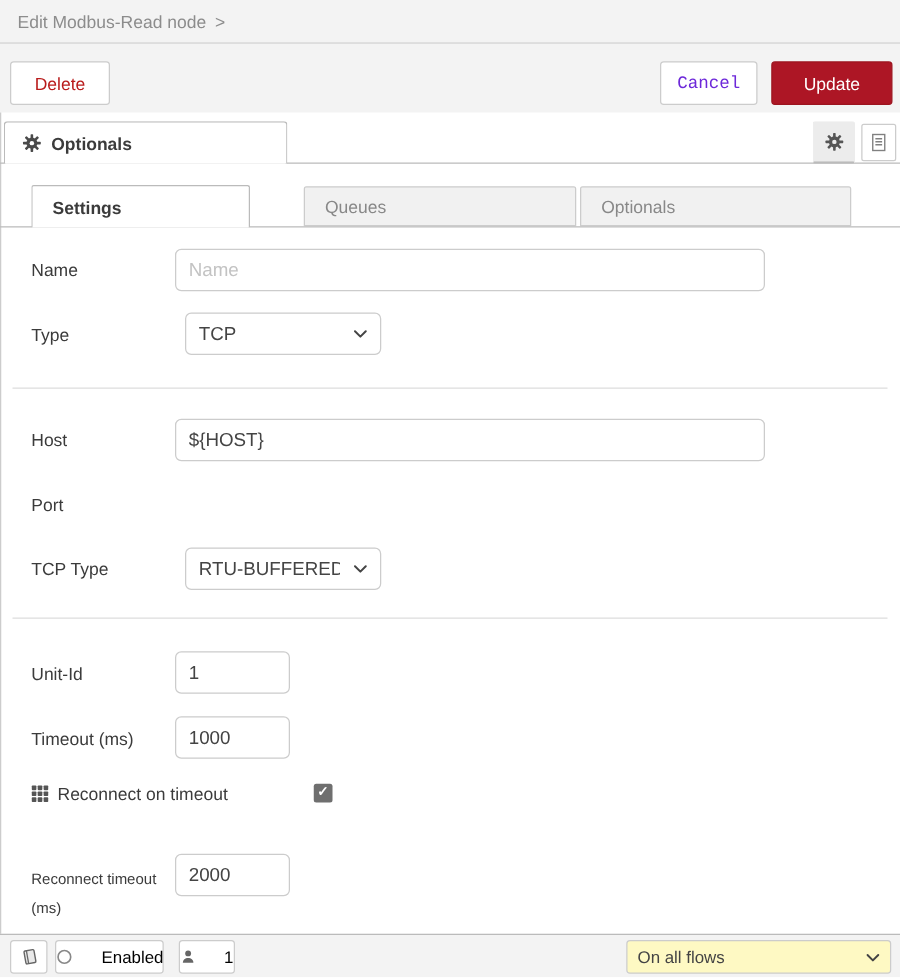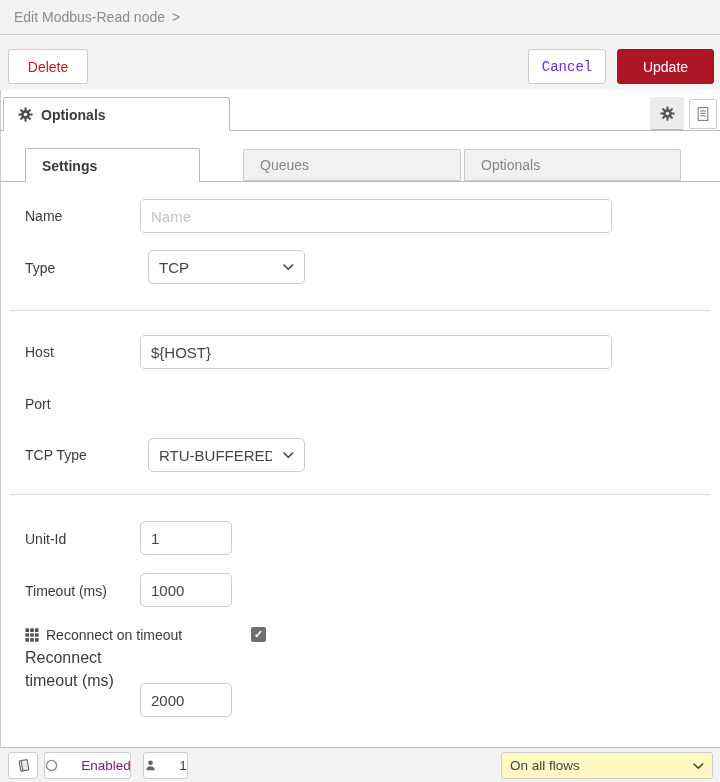--- a/index.html
+++ b/index.html
@@ -62,29 +62,29 @@
     border:1px solid #ccc; border-radius:5px; background:#fff; font-family:"Liberation Sans", sans-serif;
     font-size:15px; color:#444; padding:0 32px 0 10px; overflow:hidden; }
   .selwrap .chev { position:absolute; right:11px; top:14px; pointer-events:none; }
   .hr { position:absolute; left:10px; width:700px; height:1px; background:#ddd; }
 
   .reconnect-label { position:absolute; left:25px; top:627px; display:flex; align-items:center; gap:7px;
     font-size:14px; color:#3b3b3b; }
   .checkbox { position:absolute; left:251px; top:627px; width:15px; height:15px; background:#6f6f6f;
     border-radius:2px; display:flex; align-items:center; justify-content:center; cursor:pointer; }
   .checkbox span { color:#fff; font-size:11px; font-weight:bold; line-height:1; }
-  .wrap-label { position:absolute; left:25px; top:646px; width:112px; font-size:16px;
+  .wrap-label { position:absolute; left:25px; top:692px; width:112px; font-size:12px;
     color:#3b3b3b; line-height:23px; }
 
   
   .footer { position:absolute; left:0; bottom:0; width:720px; height:35px; background:#f3f3f3;
     border-top:1px solid #bbb; z-index:3; }
   .fbtn { position:absolute; top:4px; height:27px; background:#fff; border:1px solid #ccc;
     border-radius:3px; display:flex; align-items:center; justify-content:center; gap:22px;
-    font-size:13.5px; color:#701a75; cursor:pointer; }
+    font-size:13.5px; color:#000000; cursor:pointer; }
   .fbtn-info { left:8px; width:30px; }
   .fbtn-enabled { left:44px; width:87px; }
   .fbtn-user { left:143px; width:45px; }
   .footer-selwrap { position:absolute; left:501px; top:4px; width:212px; height:27px; }
   .footer-selwrap select { width:100%; height:100%; appearance:none; -webkit-appearance:none;
     border:1px solid #ccc; border-radius:3px; background:#fef9c3; font-family:"Liberation Sans", sans-serif;
     font-size:13.5px; color:#444; padding:0 28px 0 8px; }
   .footer-selwrap .chev { position:absolute; right:9px; top:11px; pointer-events:none; }
 
   svg { display:block; }

